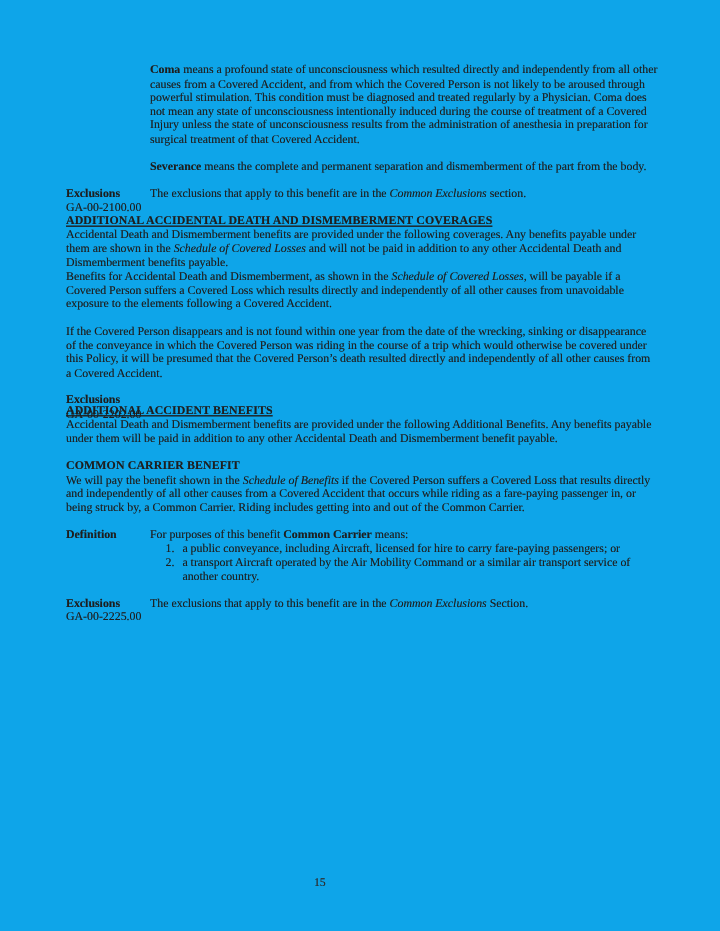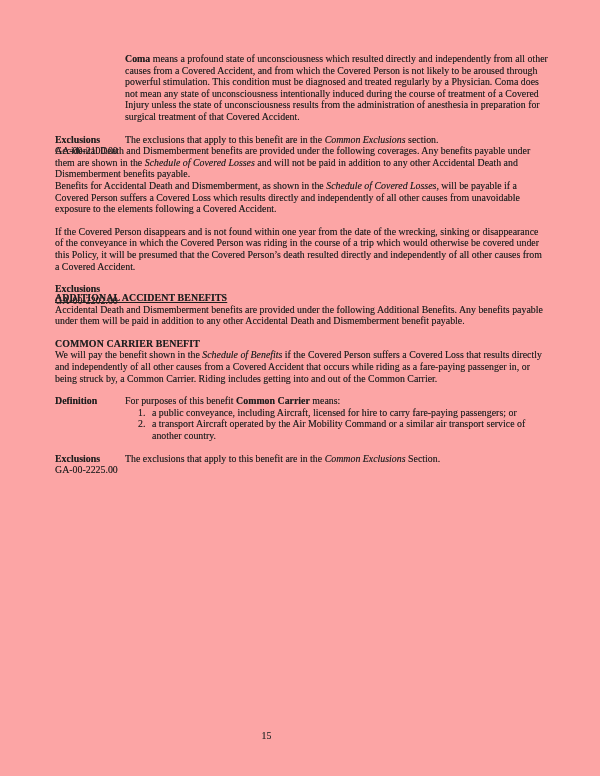--- a/index.html
+++ b/index.html
@@ -6,21 +6,21 @@
   html, body { width:600px; height:776px; }
   body {
     background:#ffffff;
     font-family:"Liberation Serif","DejaVu Serif",serif;
     font-size:9.9px;
     line-height:11.6px;
     color:#1e1e1e;
     position:relative;
     text-shadow:0 0 0.4px rgba(40,40,40,0.55);
   }
-  .page { position:absolute; inset:0; background:#fca5a5; overflow:hidden; }
+  .page { position:absolute; inset:0; background:#0ea5e9; overflow:hidden; }
   .content { position:absolute; left:55px; top:53px; width:493px; }
   p, h2, .label-block { margin:0; }
   h2 { font-size:9.9px; line-height:11.6px; font-weight:bold; letter-spacing:0.1px; }
   .underline { text-decoration:underline; }
   .indent { margin-left:70px; }
   .gap { margin-top:11px; }
   .gap-lg { margin-top:20px; }
   .b { font-weight:bold; }
   .i { font-style:italic; }
   .label-block { position:relative; }
@@ -36,29 +36,31 @@
   }
 </style>
 </head>
 <body>
 
 <div class="page">
   <div class="content">
 
     <p class="indent"><span class="b">Coma</span><span> means a profound state of unconsciousness which resulted directly and independently from all other causes from a Covered Accident, and from which the Covered Person is not likely to be aroused through powerful stimulation.  This condition must be diagnosed and treated regularly by a Physician.  Coma does not mean any state of unconsciousness intentionally induced during the course of treatment of a Covered Injury unless the state of unconsciousness results from the administration of anesthesia in preparation for surgical treatment of that Covered Accident.</span></p>
 
+    <p class="indent gap"><span class="b">Severance</span><span> means the complete and permanent separation and dismemberment of the part from the body.</span></p>
 
     <div class="label-block gap">
       <div class="label-col">
         <div class="lbl">Exclusions</div>
         <div>GA-00-2100.00</div>
       </div>
       <div class="label-body"><span>The exclusions that apply to this benefit are in the </span><span class="i">Common Exclusions</span><span> section.</span></div>
     </div>
 
+    <h2 class="underline gap">ADDITIONAL ACCIDENTAL DEATH AND DISMEMBERMENT COVERAGES</h2>
     <p><span>Accidental Death and Dismemberment benefits are provided under the following coverages.  Any benefits payable under them are shown in the </span><span class="i">Schedule of Covered Losses</span><span> and will not be paid in addition to any other Accidental Death and Dismemberment benefits payable.</span></p>
 
     <p><span>Benefits for Accidental Death and Dismemberment, as shown in the </span><span class="i">Schedule of Covered Losses,</span><span> will be payable if a Covered Person suffers a Covered Loss which results directly and independently of all other causes from unavoidable exposure to the elements following a Covered Accident.</span></p>
 
     <p class="gap"><span>If the Covered Person disappears and is not found within one year from the date of the wrecking, sinking or disappearance of the conveyance in which the Covered Person was riding in the course of a trip which would otherwise be covered under this Policy, it will be presumed that the Covered Person’s death resulted directly and independently of all other causes from a Covered Accident.</span></p>
 
     <div class="label-block gap">
       <div class="label-col">
         <div class="lbl">Exclusions</div>
         <div>GA-00-2202.00</div>

